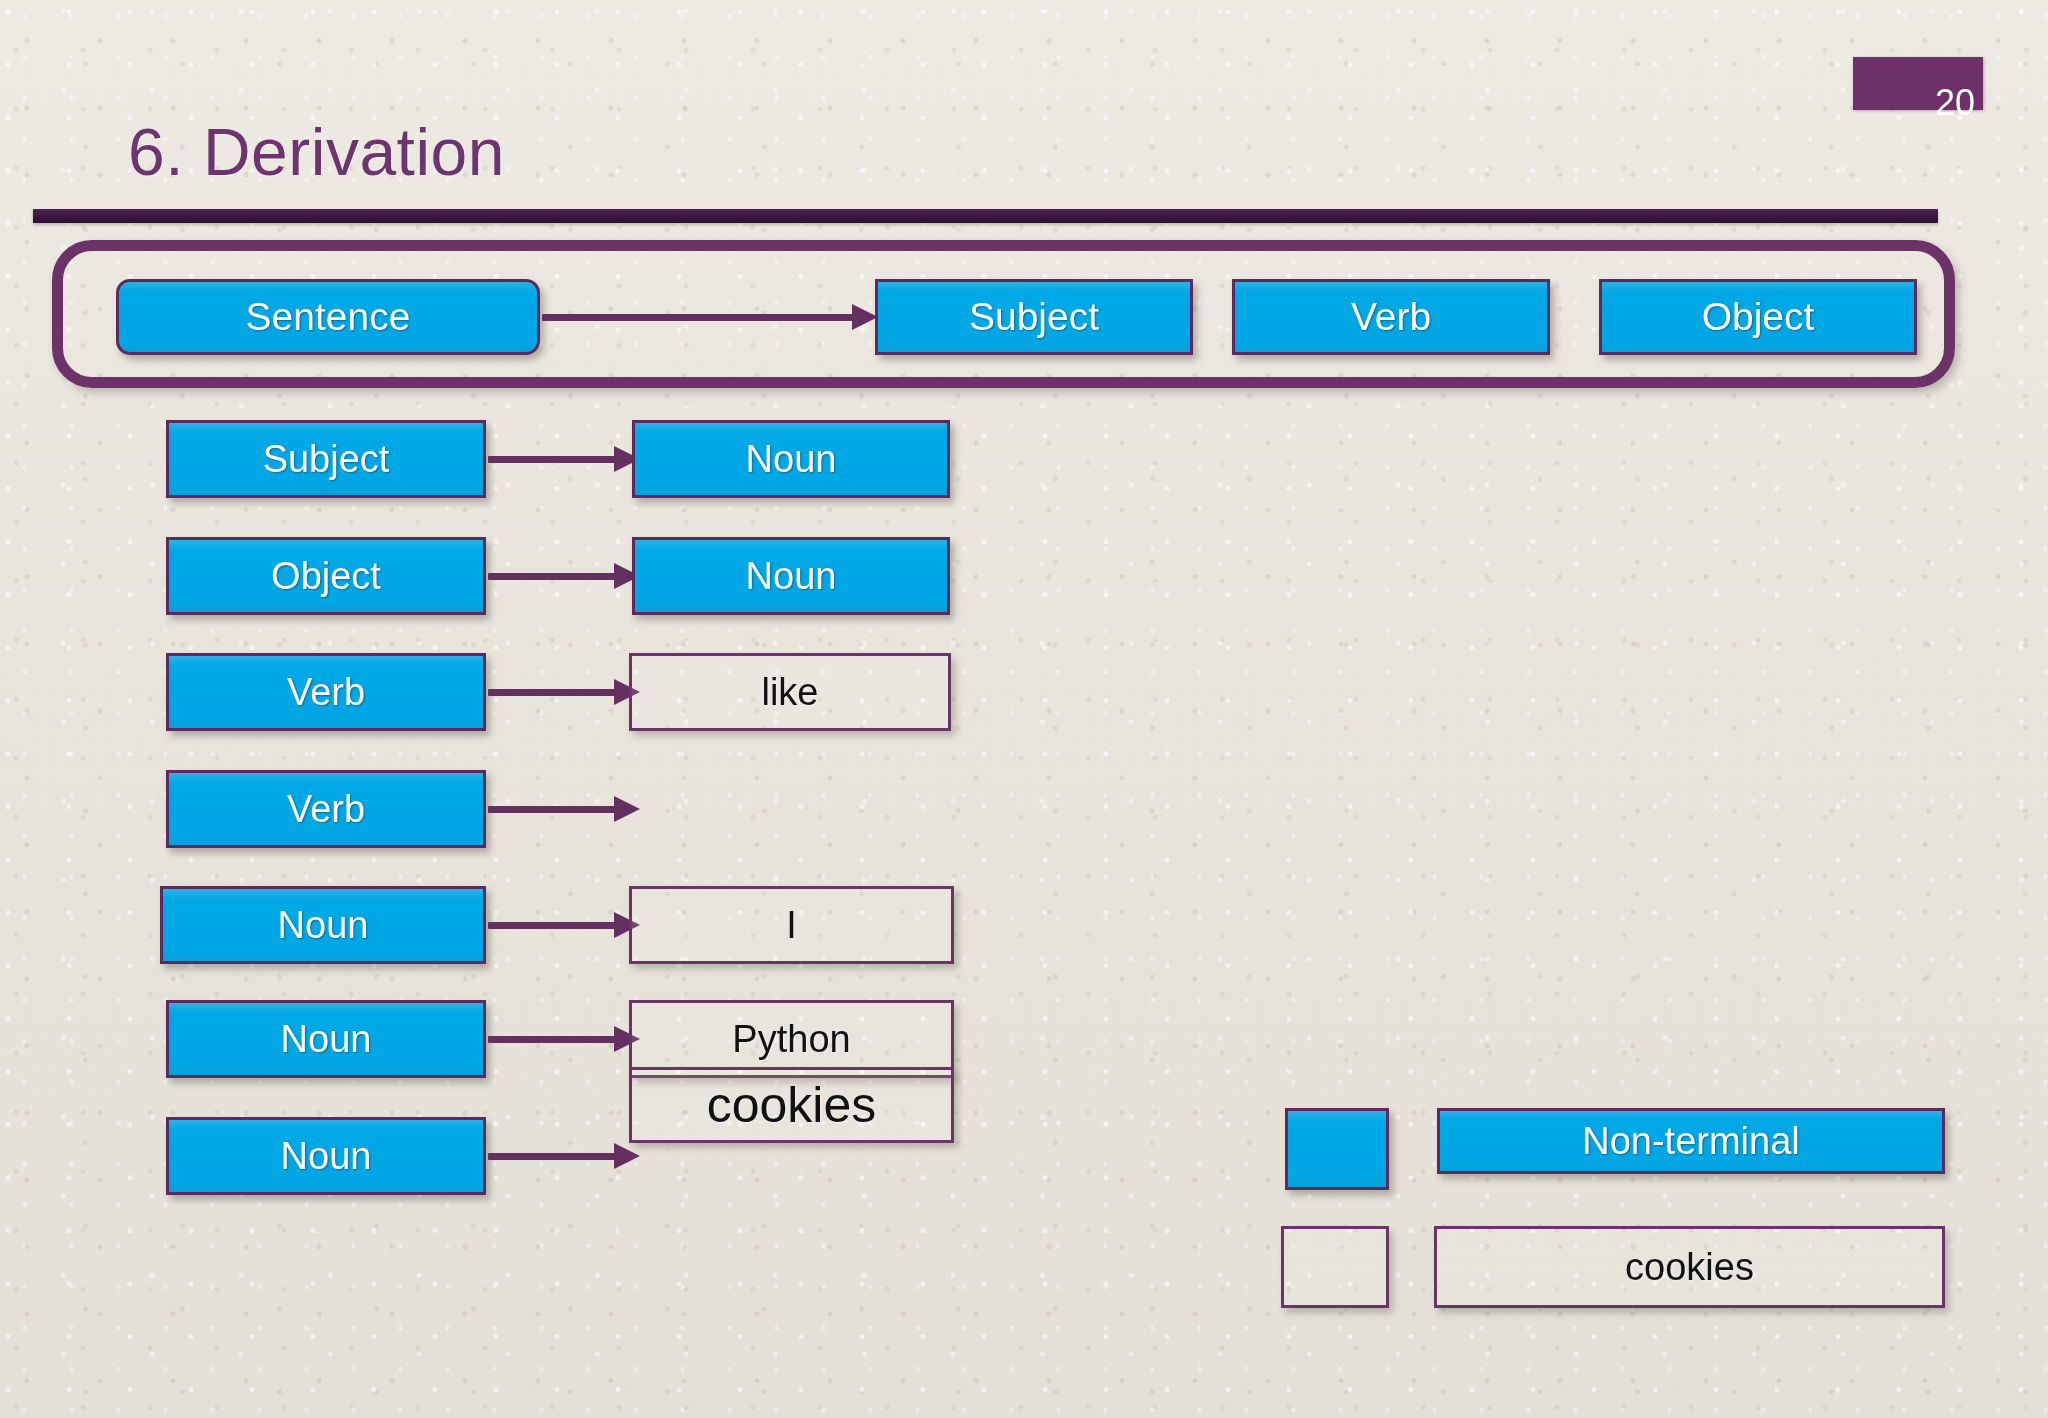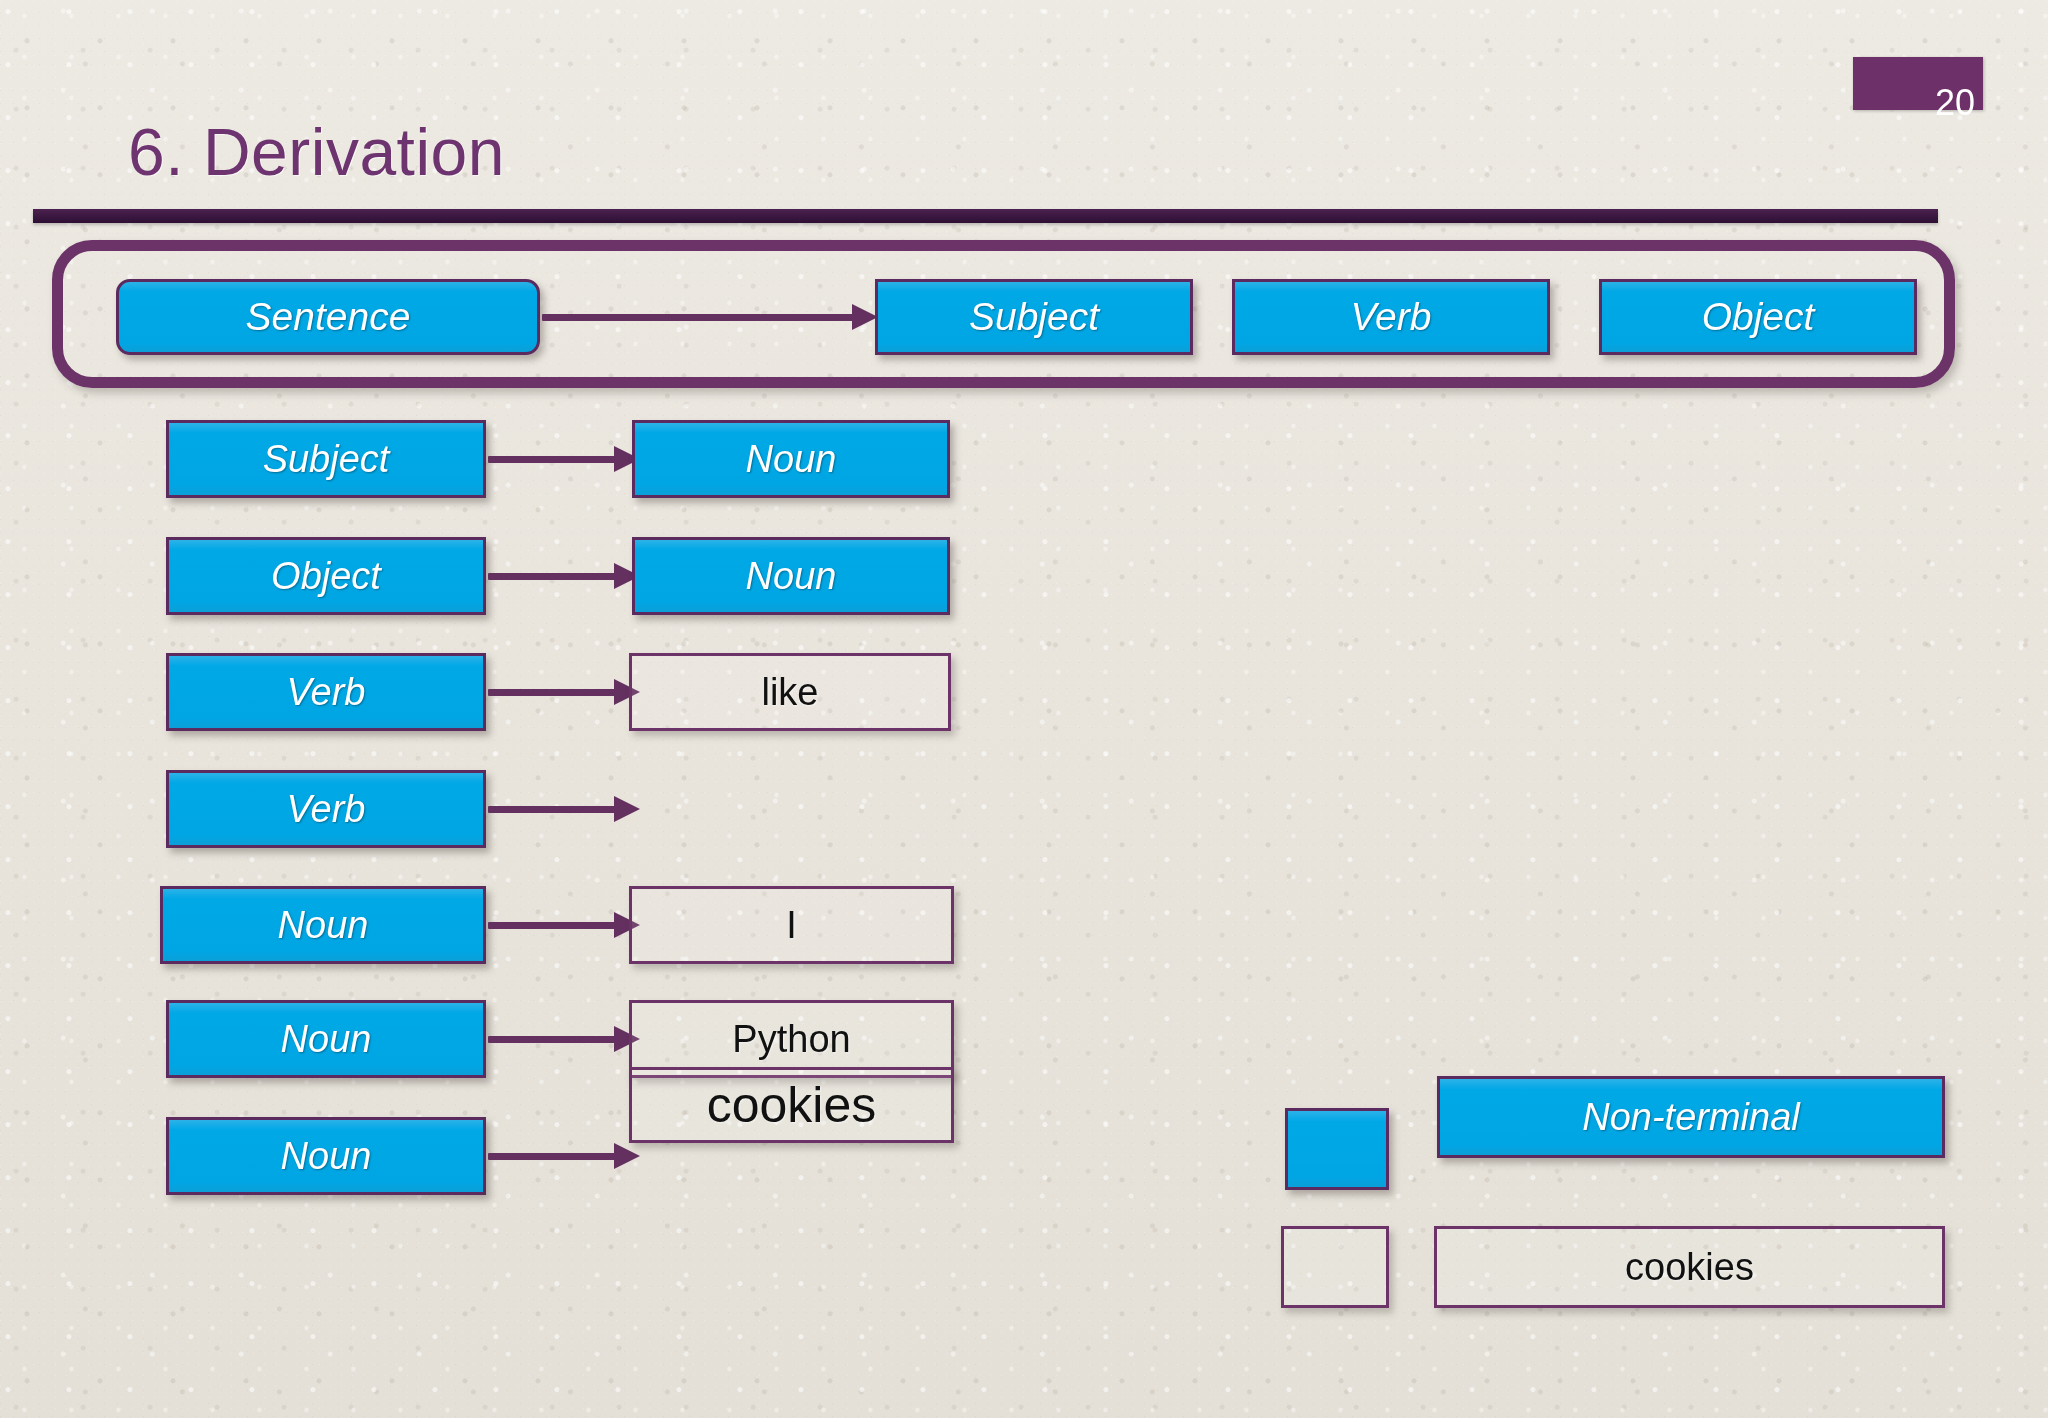--- a/index.html
+++ b/index.html
@@ -87,21 +87,20 @@
     text-align: center;
     white-space: nowrap;
   }
 
   .nt-box {
     background: linear-gradient(to bottom, #2cb2e8 0%, #00a8e6 14%, #00a6e4 86%, #0b9fd8 100%);
     border: 3px solid #5b2a5e;
     color: #ffffff;
     text-shadow: 1px 1px 2px rgba(0,0,0,0.35);
     box-shadow: 4px 5px 7px rgba(70,60,55,0.35);
-    font-style: italic;
   }
 
   .t-box {
     background: rgba(255,255,255,0.10);
     border: 3px solid #6b3368;
     color: #111111;
     text-shadow: 1px 1px 2px rgba(255,255,255,0.55);
     box-shadow: 4px 5px 7px rgba(70,60,55,0.28);
   }
 
@@ -251,21 +250,21 @@
   </div>
   <div class="arrow" style="left:488px; top:1150px; width:152px;">
     <div class="shaft" style="width:128px;"></div>
     <div class="head" style="left:126px;"></div>
   </div>
   <div class="t-box" style="left:629px; top:1067px; width:325px; height:76px; font-size:50px;">
     <span class="label-text">cookies</span>
   </div>
 
   <div class="nt-box" style="left:1285px; top:1108px; width:104px; height:82px;"></div>
-  <div class="nt-box" style="left:1437px; top:1076px; width:508px; height:82px; font-size:38px;">
+  <div class="nt-box" style="left:1437px; top:1108px; width:508px; height:66px; font-size:38px;">
     <span class="label-text">Non-terminal</span>
   </div>
 
   <div class="t-box" style="left:1281px; top:1226px; width:108px; height:82px;"></div>
   <div class="t-box" style="left:1434px; top:1226px; width:511px; height:82px; font-size:38px;">
     <span class="label-text">cookies</span>
   </div>
 
 </div>
 

